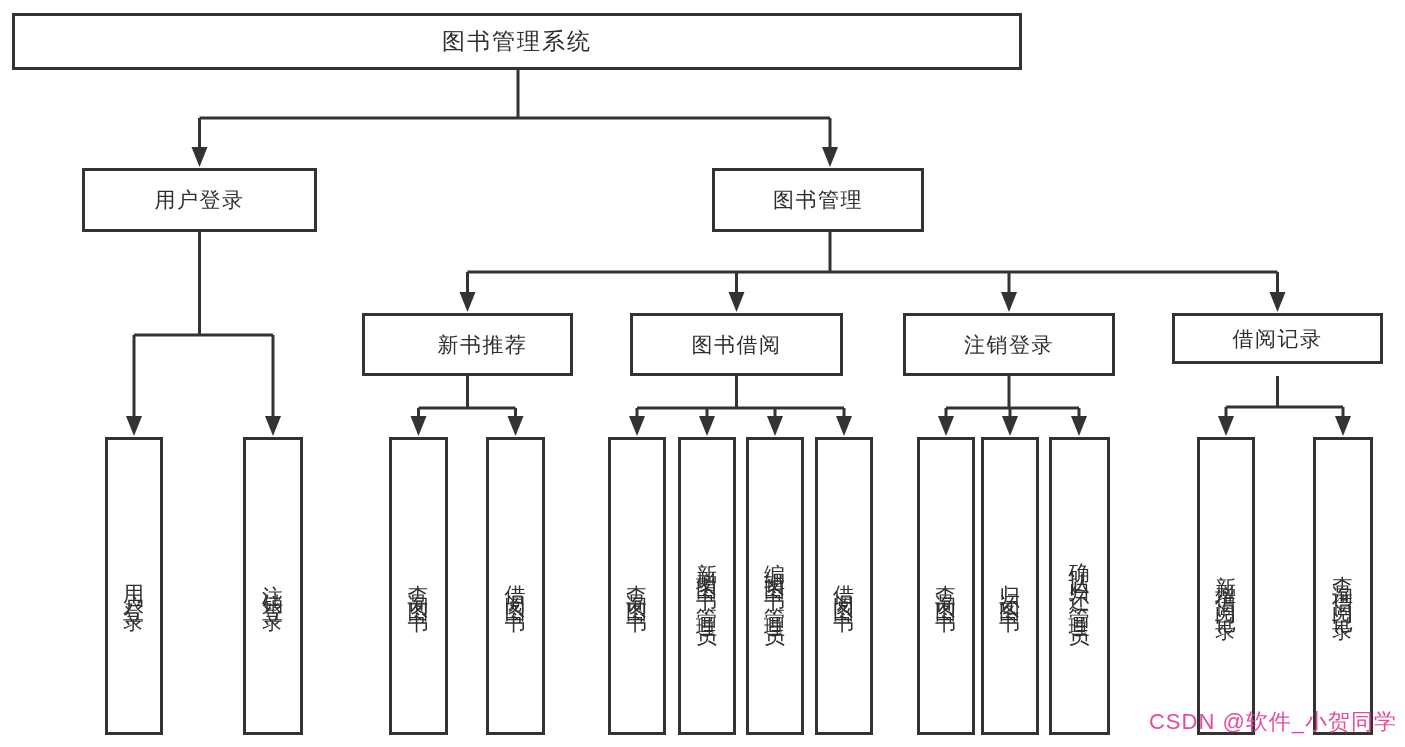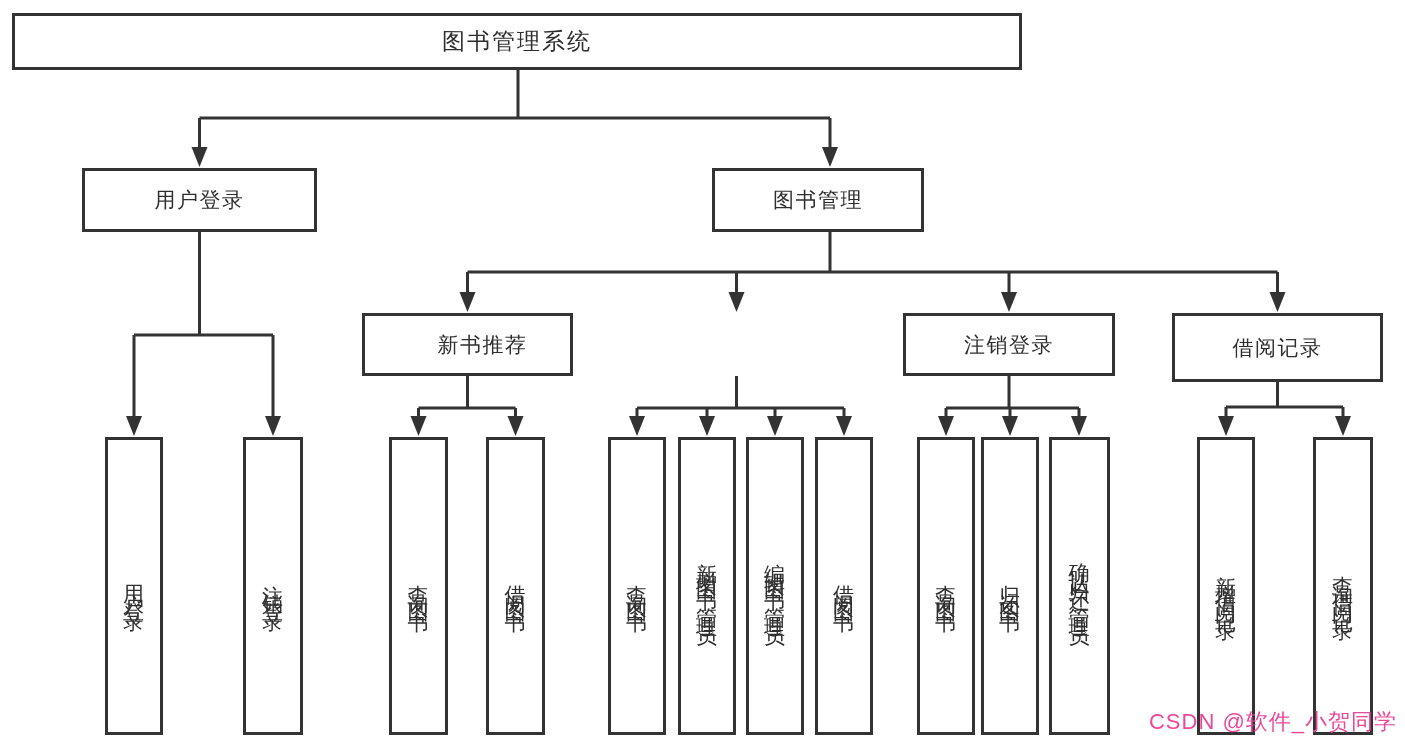--- a/index.html
+++ b/index.html
@@ -92,24 +92,27 @@
   <div class="node h" style="left:82px;top:168px;width:235px;height:64px;">
     <span class="label">用户登录</span>
   </div>
   <div class="node h" style="left:712px;top:168px;width:212px;height:64px;">
     <span class="label">图书管理</span>
   </div>
 
   <div class="node h" style="left:362px;top:313px;width:211px;height:63px;padding-left:30px;">
     <span class="label">新书推荐</span>
   </div>
+  <div class="node h" style="left:630px;top:313px;width:213px;height:63px;">
+    <span class="label">图书借阅</span>
+  </div>
   <div class="node h" style="left:903px;top:313px;width:212px;height:63px;">
     <span class="label">注销登录</span>
   </div>
-  <div class="node h" style="left:1172px;top:313px;width:211px;height:69px;">
+  <div class="node h" style="left:1172px;top:313px;width:211px;height:51px;">
     <span class="label">借阅记录</span>
   </div>
 
   <div class="node v" style="left:105px;top:437px;width:58px;height:298px;">
     <span class="label">用户登录</span>
   </div>
   <div class="node v" style="left:243px;top:437px;width:60px;height:298px;">
     <span class="label">注销登录</span>
   </div>
 

